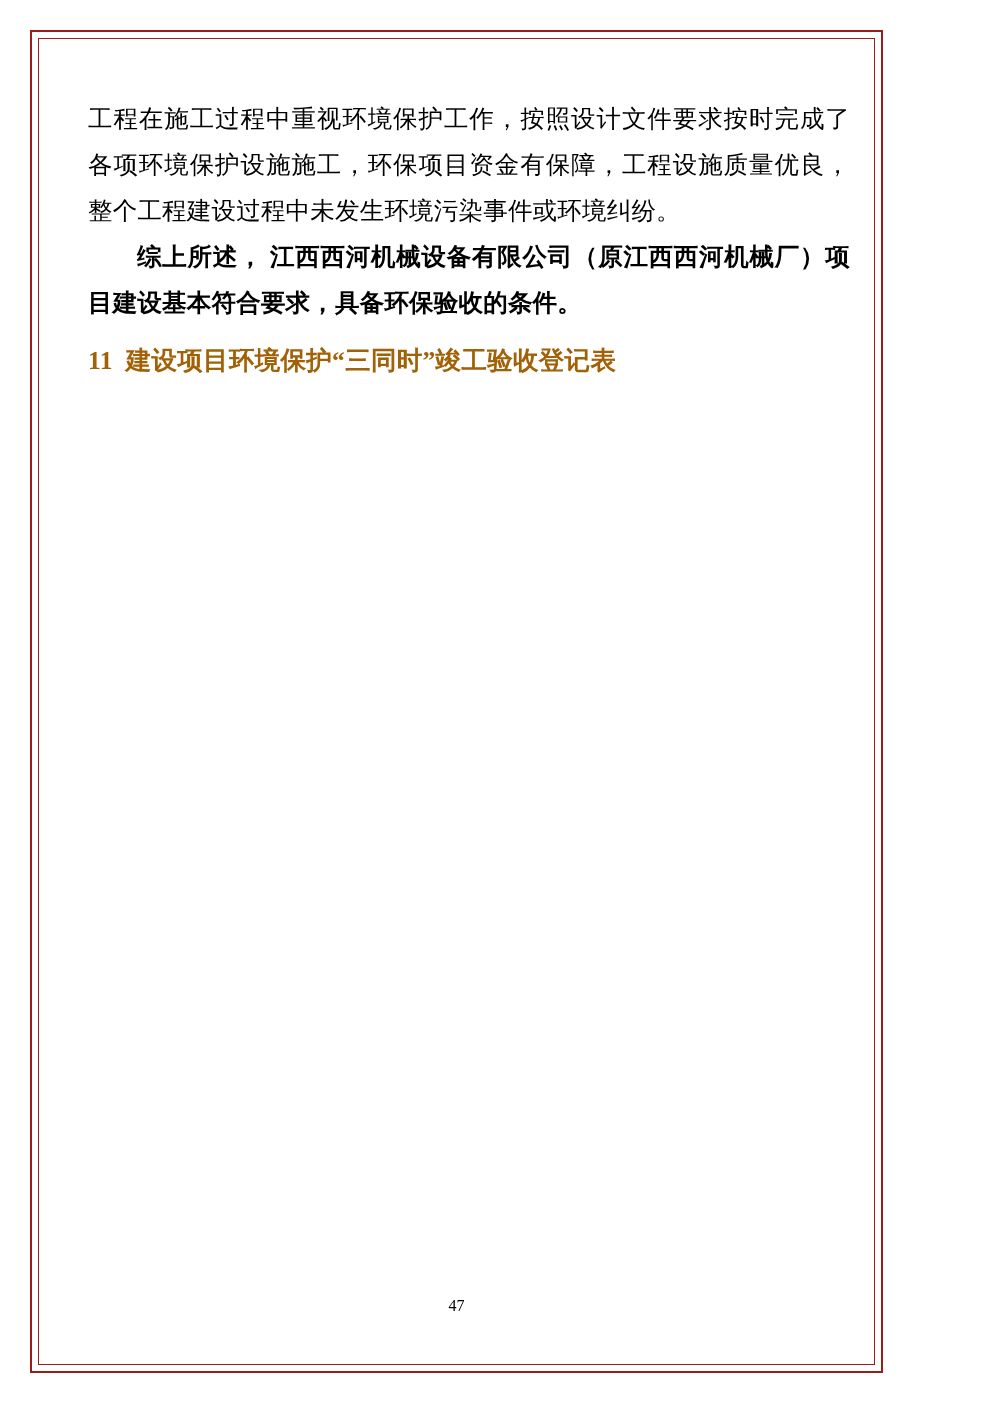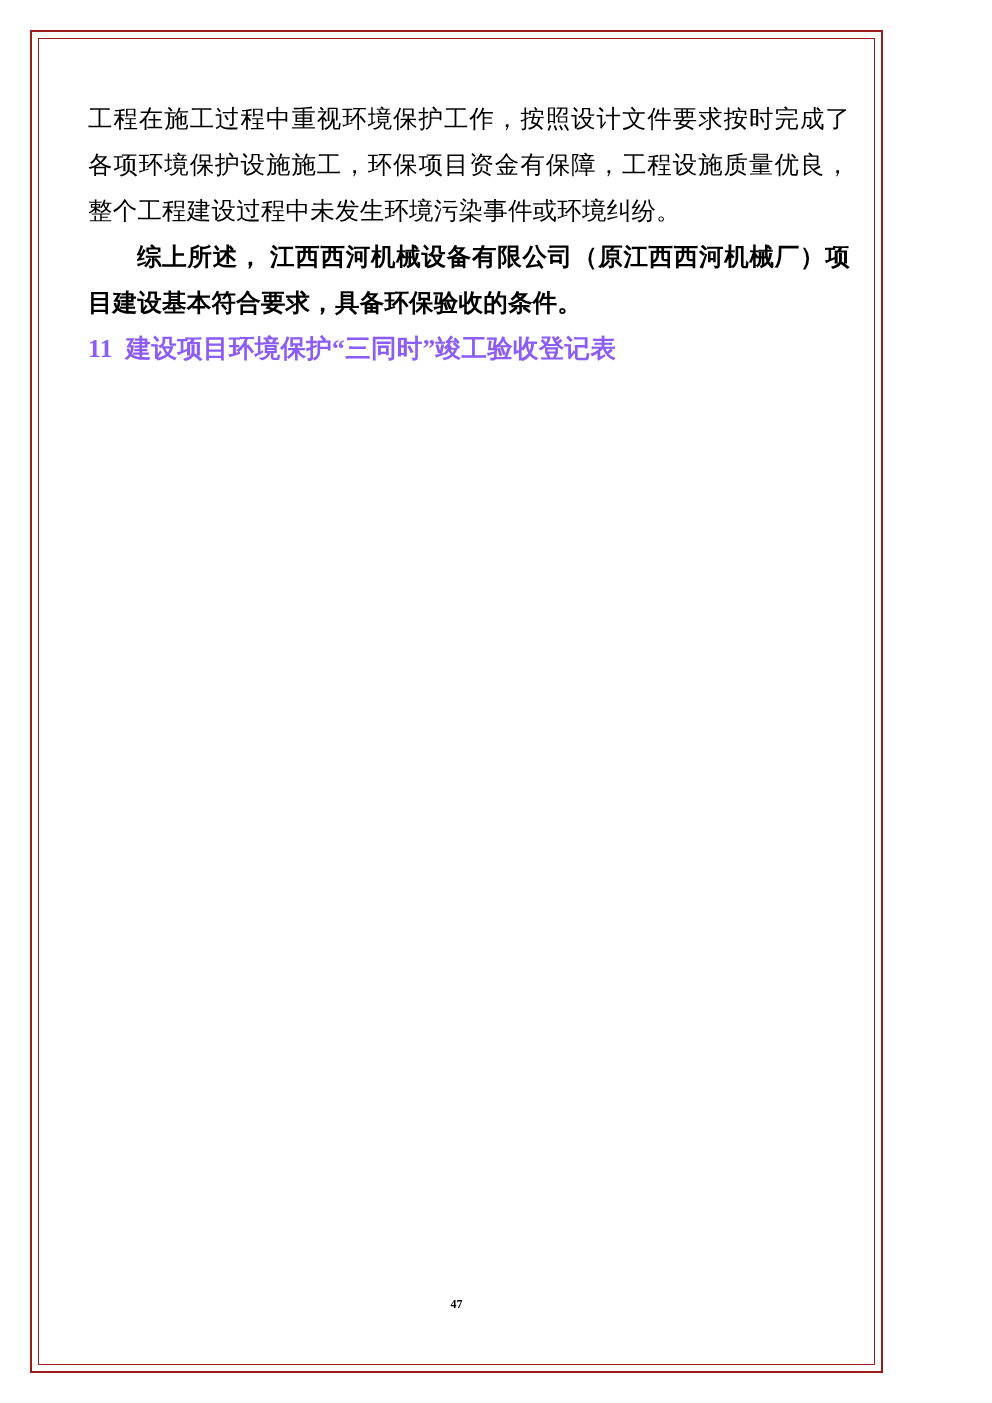--- a/index.html
+++ b/index.html
@@ -53,36 +53,35 @@
     margin: 0 0 0 0;
   }
   .body-par.indent {
     text-indent: 49px;
     font-weight: bold;
   }
   .heading {
     font-size: 25.5px;
     line-height: 46px;
     font-weight: bold;
-    color: #8b5cf6;
-    margin: 0 0 0 0;
+    color: #a16207;
+    margin: 12px 0 0 0;
     letter-spacing: 0.3px;
   }
   .heading .num {
     margin-right: 13px;
   }
   .footer {
     position: absolute;
     left: 0;
     right: 0;
     top: 1297px;
     text-align: center;
-    font-size: 12px;
+    font-size: 16px;
     color: #000000;
-    font-weight: bold;
   }
 </style>
 </head>
 <body>
 
 <div class="page">
 
   <div class="border-outer"></div>
   <div class="border-inner"></div>
 

